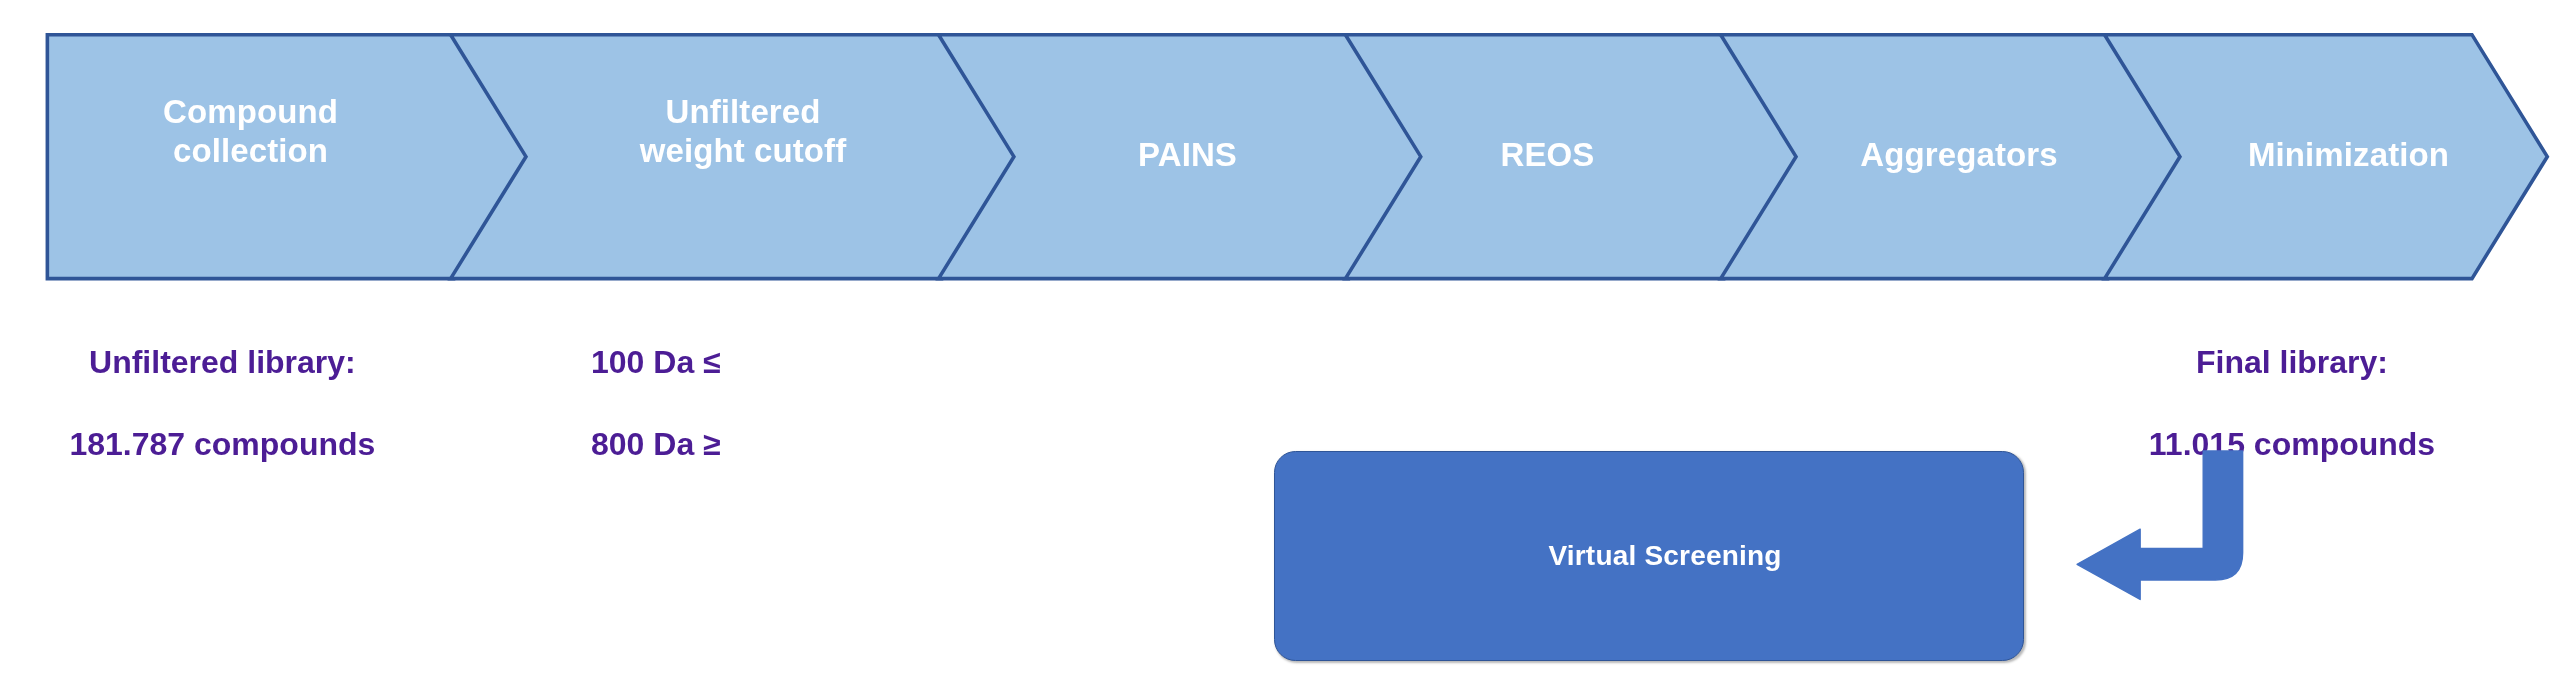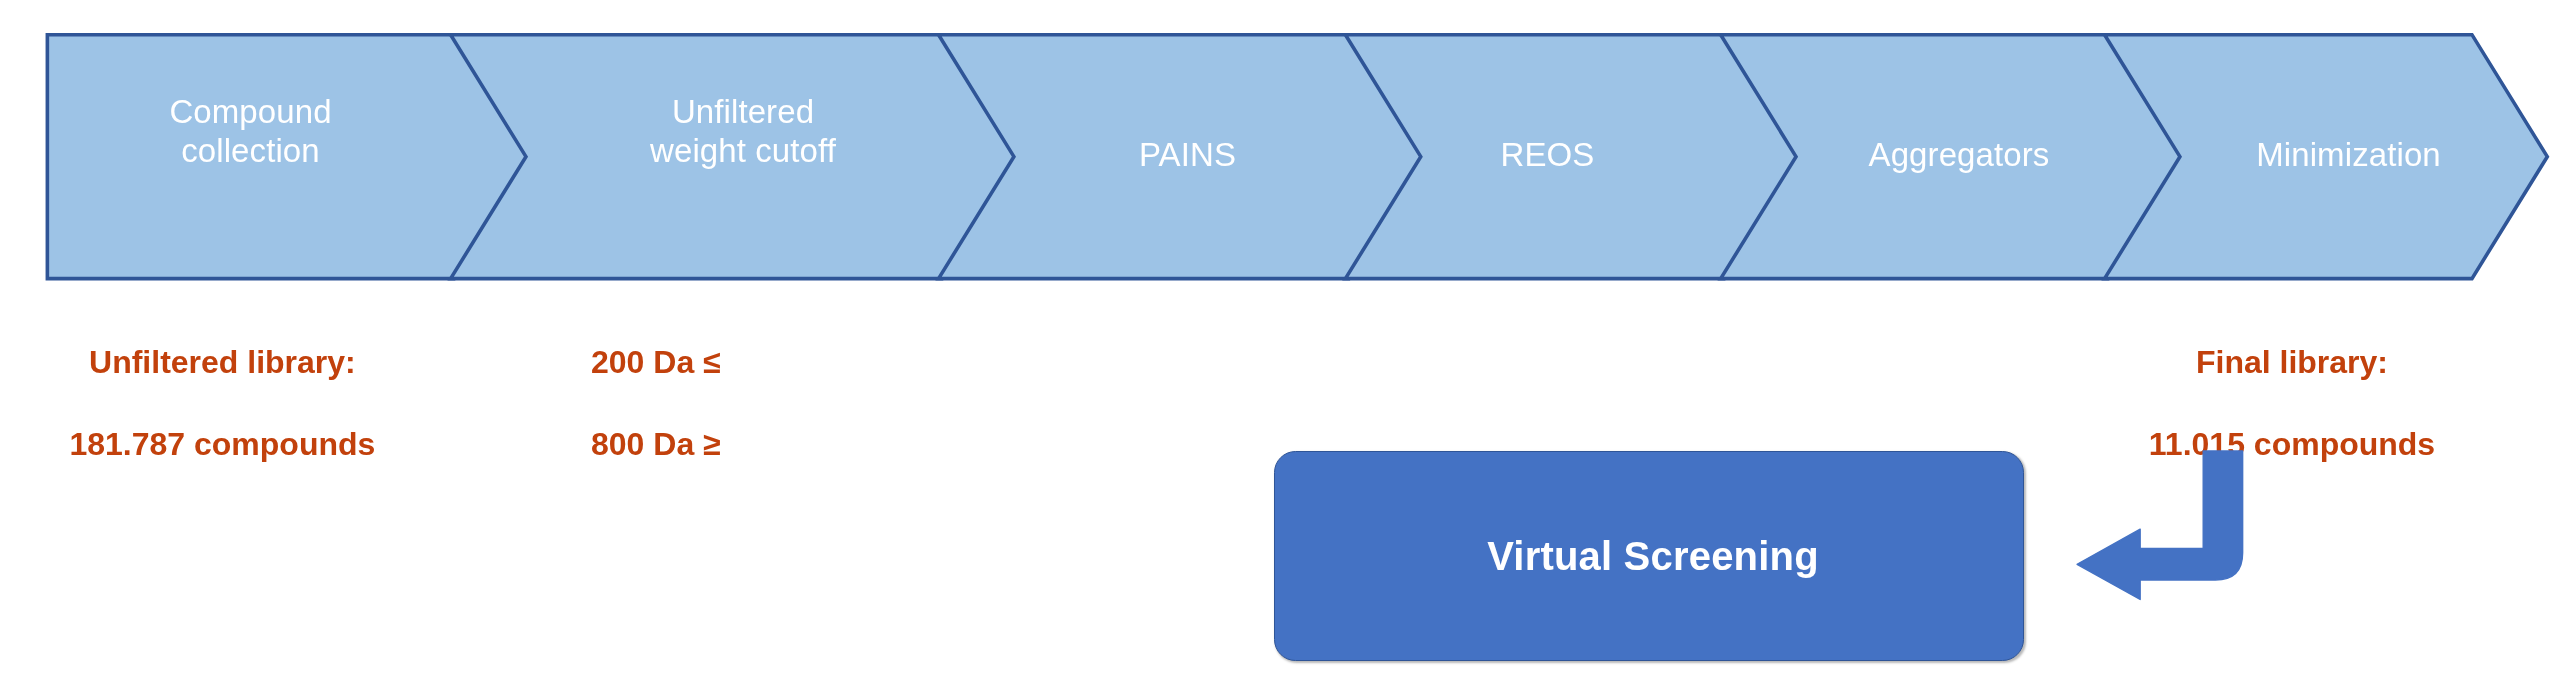--- a/index.html
+++ b/index.html
@@ -22,31 +22,31 @@
     position: absolute;
     left: 0;
     top: 0;
     width: 2576px;
     height: 309px;
   }
   .chev-label {
     position: absolute;
     text-align: center;
     color: #ffffff;
-    font-weight: normal;
+    font-weight: bold;
     font-size: 33px;
     line-height: 1.17;
     letter-spacing: 0.1px;
     white-space: pre-line;
     pointer-events: none;
   }
   
   .caption {
     position: absolute;
-    color: #c2410c;
+    color: #4c1d95;
     font-weight: bold;
     font-size: 32px;
     line-height: 1.28;
     white-space: pre-line;
   }
   .caption.left-align { text-align: left; }
   .caption.center-align { text-align: center; }
 
   
   #vs-box {
@@ -56,30 +56,30 @@
     width: 750px;
     height: 210px;
     background: #4472C4;
     border: 0.7px solid #2F5597;
     border-radius: 21.5px;
     box-sizing: border-box;
     box-shadow: 1.4px 1.4px 2.2px rgba(0,0,0,0.28);
   }
   #vs-label {
     position: absolute;
-    left: 4px;
+    left: 16px;
     top: 0;
     width: 100%;
     height: 100%;
     display: flex;
     align-items: center;
     justify-content: center;
     color: #ffffff;
     font-weight: bold;
-    font-size: 40px;
+    font-size: 28px;
     letter-spacing: 0.2px;
   }
   
   #bent-arrow {
     position: absolute;
     left: 2009px;
     top: 431px;
     width: 258px;
     height: 215px;
   }
@@ -117,21 +117,21 @@
   <div class="chev-label" style="left:1801px; top:136px; width:316px;">Aggregators</div>
 
   <div class="chev-label" style="left:2187px; top:136px; width:323px;">Minimization</div>
 
   <div class="caption center-align" style="left:14.4px; top:301px; width:416px;">
     <div>Unfiltered library:</div>
     <div>181.787 compounds</div>
   </div>
 
   <div class="caption left-align" style="left:591px; top:301px; width:373px;">
-    <div>200 Da ≤</div>
+    <div>100 Da ≤</div>
     <div>800 Da ≥</div>
   </div>
 
   <div class="caption center-align" style="left:2041px; top:301px; width:502px;">
     <div>Final library:</div>
     <div>11.015 compounds</div>
   </div>
 
   <div id="vs-box">
     <div id="vs-label">Virtual Screening</div>

